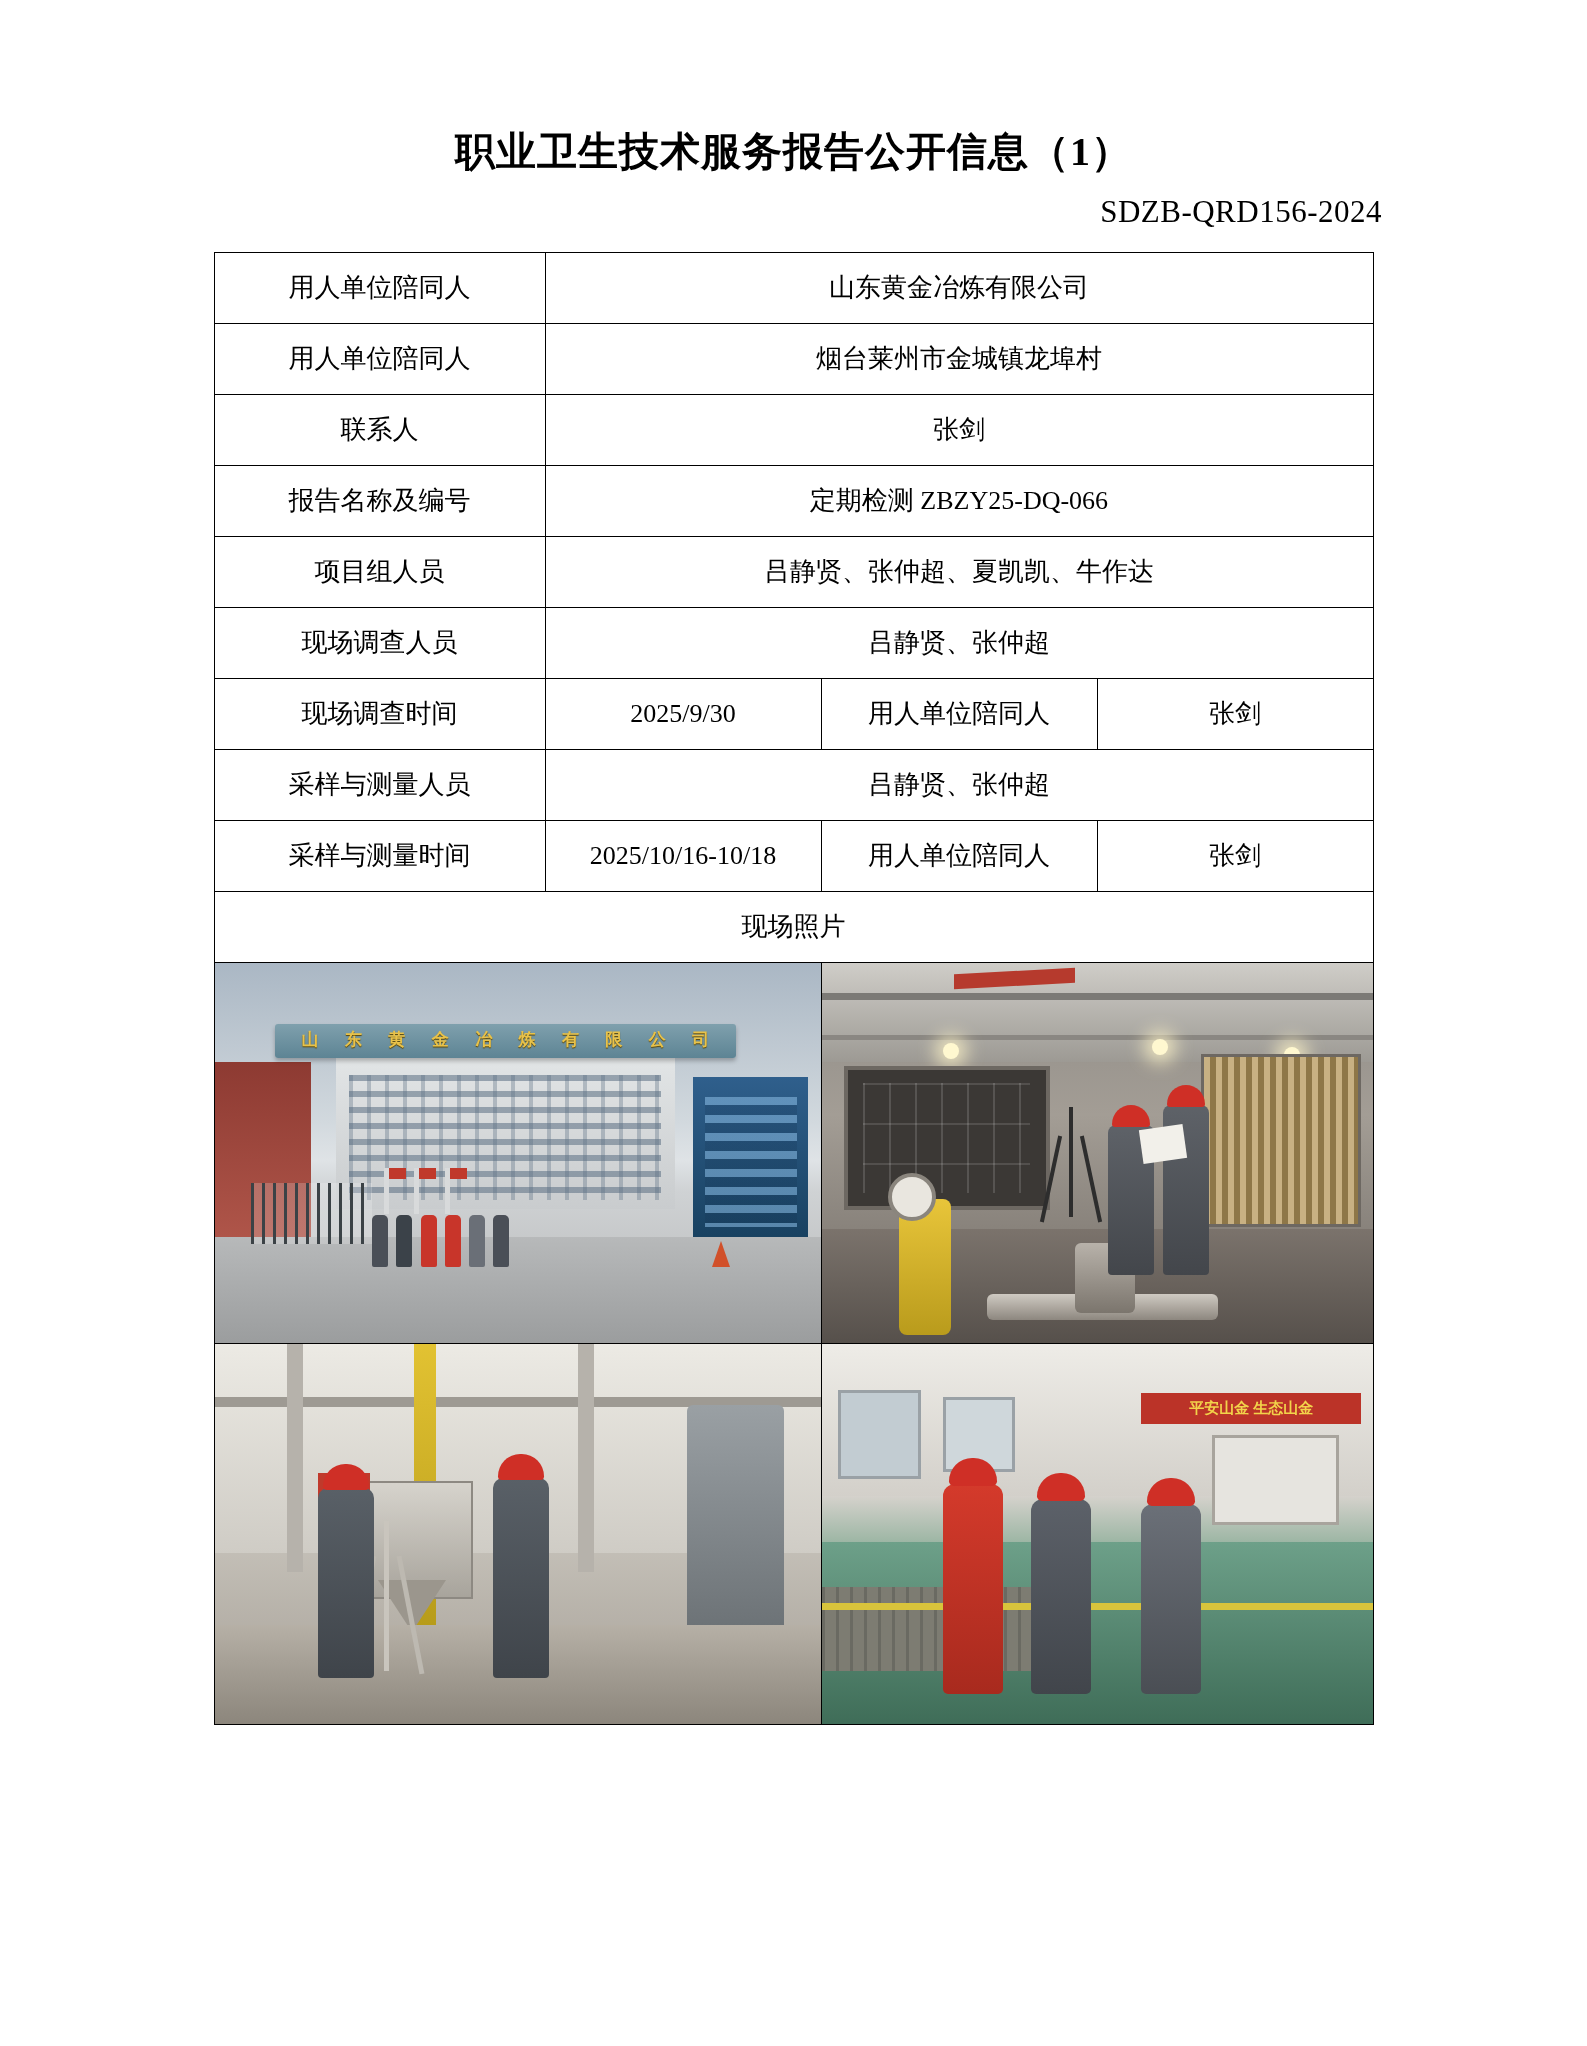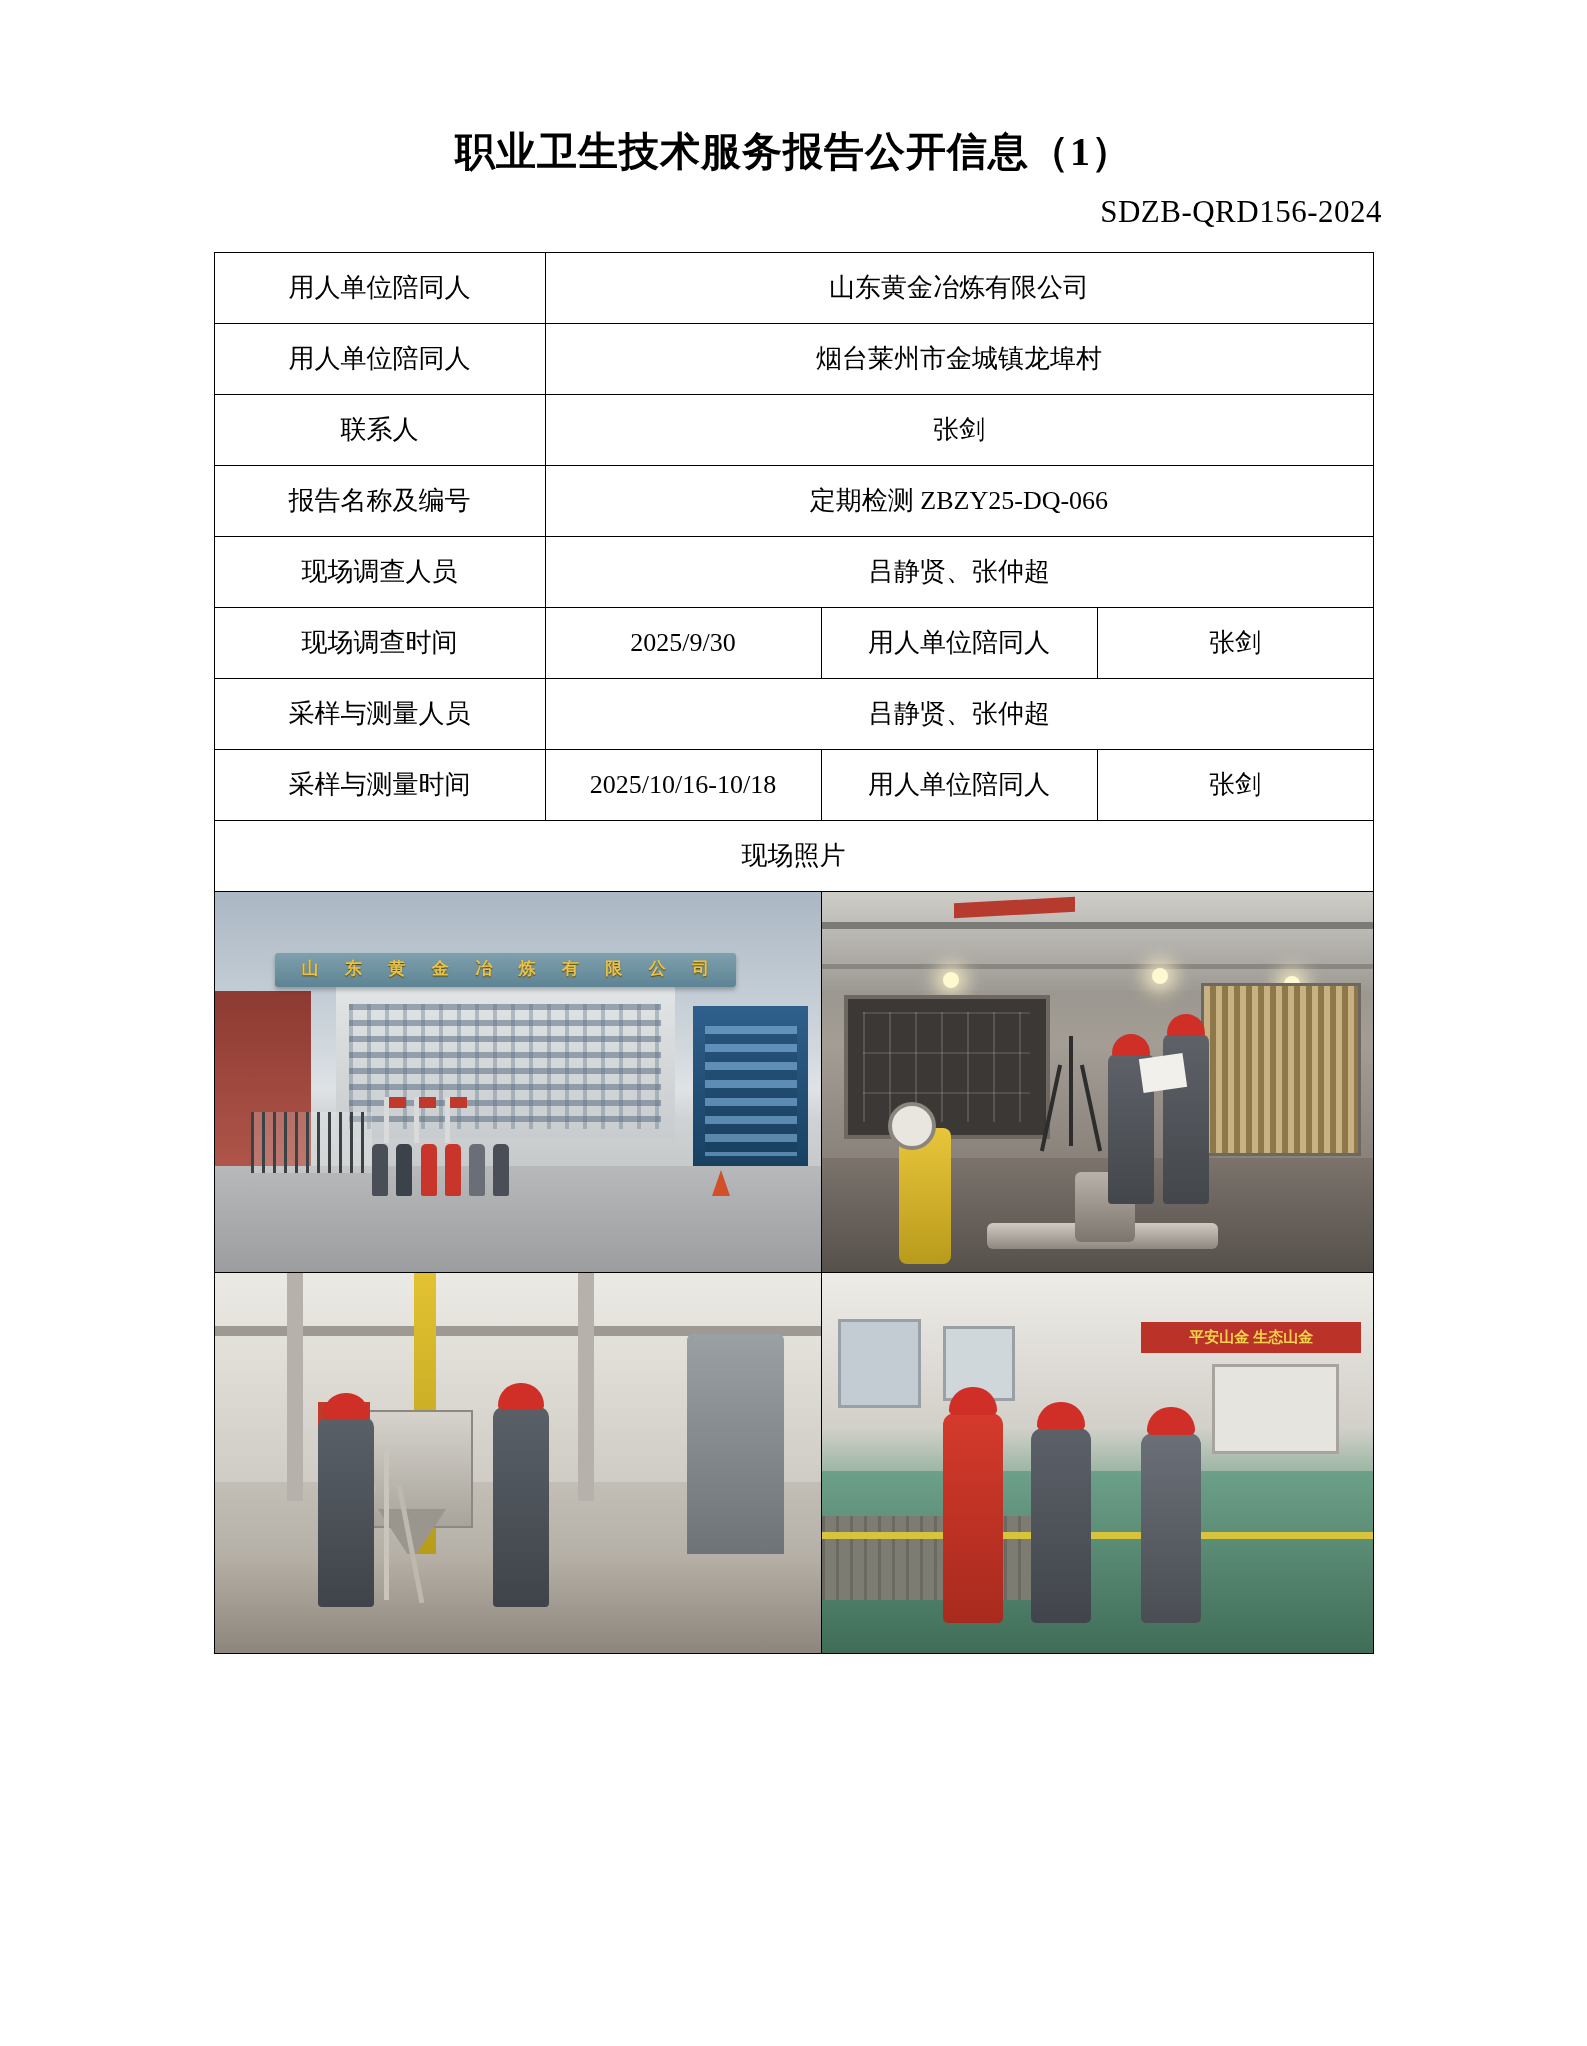--- a/index.html
+++ b/index.html
@@ -189,20 +189,24 @@
         </tr>
         <tr>
           <td class="label">联系人</td>
           <td class="value" colspan="3">张剑</td>
         </tr>
         <tr>
           <td class="label">报告名称及编号</td>
           <td class="value" colspan="3">定期检测 ZBZY25-DQ-066</td>
         </tr>
         <tr>
+          <td class="label">项目组人员</td>
+          <td class="value" colspan="3">吕静贤、张仲超、夏凯凯、牛作达</td>
+        </tr>
+        <tr>
           <td class="label">现场调查人员</td>
           <td class="value" colspan="3">吕静贤、张仲超</td>
         </tr>
         <tr>
           <td class="label">现场调查时间</td>
           <td class="value">2025/9/30</td>
           <td class="mid-label">用人单位陪同人</td>
           <td class="mid-value">张剑</td>
         </tr>
         <tr>

